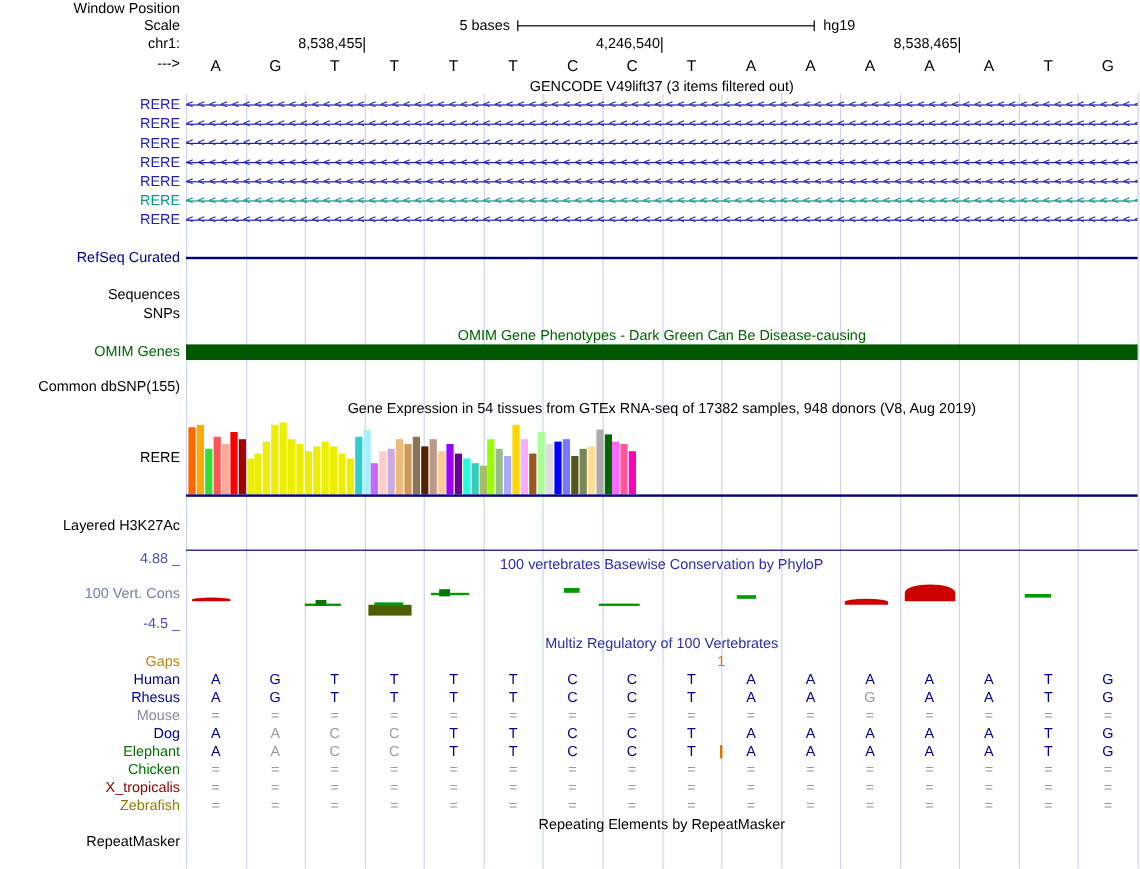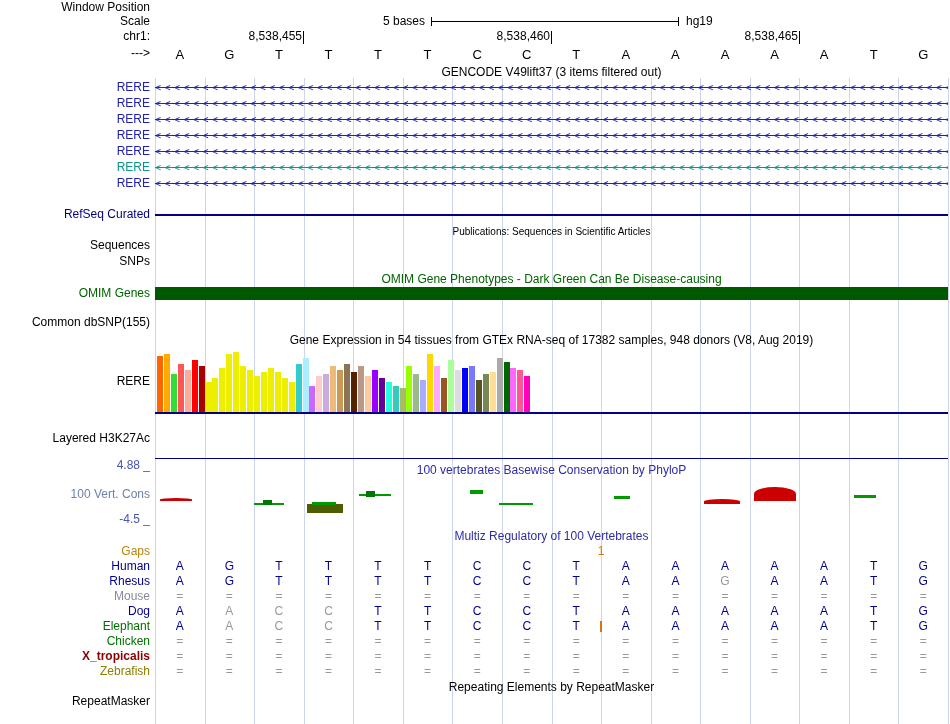--- a/index.html
+++ b/index.html
@@ -69,21 +69,21 @@
   <div class="left-label" style="top:15px">Scale</div>
   <div class="scale-text">5 bases</div>
   <div class="scale-line" style="left:431px;top:21px;width:248px"></div>
   <div class="scale-tick" style="left:431px;top:17px"></div>
   <div class="scale-tick" style="left:678px;top:17px"></div>
   <div class="assembly-tag">hg19</div>
 
   <div class="left-label" style="top:30px">chr1:</div>
   <div class="pos-label" style="left:232px;top:30px">8,538,455</div>
   <div class="tick" style="left:303px;top:31px"></div>
-  <div class="pos-label" style="left:480px;top:30px">8,538,460</div>
+  <div class="pos-label" style="left:480px;top:30px">4,246,540</div>
   <div class="tick" style="left:551px;top:31px"></div>
   <div class="pos-label" style="left:728px;top:30px">8,538,465</div>
   <div class="tick" style="left:799px;top:31px"></div>
 
   <div class="left-label" style="top:47px">---&gt;</div>
   <div class="base-row">
       <div class="base-cell" style="left: 179.781px;">A</div>
       <div class="base-cell" style="left: 229.344px;">G</div>
       <div class="base-cell" style="left: 278.906px;">T</div>
       <div class="base-cell" style="left: 328.469px;">T</div>
@@ -136,21 +136,20 @@
       <div class="left-label" style="top: 177px; color: rgb(34, 34, 170);">RERE</div>
       <div class="gene-row" style="top: 177px; color: rgb(34, 34, 170);">
         <div class="gene-axis"></div>
         <div class="chevrons">&lt;&lt;&lt;&lt;&lt;&lt;&lt;&lt;&lt;&lt;&lt;&lt;&lt;&lt;&lt;&lt;&lt;&lt;&lt;&lt;&lt;&lt;&lt;&lt;&lt;&lt;&lt;&lt;&lt;&lt;&lt;&lt;&lt;&lt;&lt;&lt;&lt;&lt;&lt;&lt;&lt;&lt;&lt;&lt;&lt;&lt;&lt;&lt;&lt;&lt;&lt;&lt;&lt;&lt;&lt;&lt;&lt;&lt;&lt;&lt;&lt;&lt;&lt;&lt;&lt;&lt;&lt;&lt;&lt;&lt;&lt;&lt;&lt;&lt;&lt;&lt;&lt;&lt;&lt;&lt;&lt;&lt;&lt;&lt;&lt;&lt;&lt;&lt;&lt;&lt;&lt;&lt;&lt;&lt;&lt;&lt;&lt;&lt;&lt;&lt;&lt;&lt;&lt;&lt;&lt;&lt;&lt;&lt;&lt;&lt;</div>
       </div>
     </div>
 
   <div class="left-label" style="top:208px;color:#000080">RefSeq Curated</div>
   <div class="hline" style="top:214px;height:2px;background:#000080"></div>
 
-  <div class="track-title small" style="top:225px">Publications: Sequences in Scientific Articles</div>
   <div class="left-label" style="top:239px">Sequences</div>
   <div class="left-label" style="top:255px">SNPs</div>
 
   <div class="track-title" style="top:273px;color:#006400">OMIM Gene Phenotypes - Dark Green Can Be Disease-causing</div>
   <div class="left-label" style="top:287px;color:#006400">OMIM Genes</div>
   <div class="hline" style="top:287px;height:13px;background:#005800"></div>
 
   <div class="left-label" style="top:316px">Common dbSNP(155)</div>
 
   <div class="track-title" style="top:334px">Gene Expression in 54 tissues from GTEx RNA-seq of 17382 samples, 948 donors (V8, Aug 2019)</div>
@@ -350,21 +349,21 @@
         <div class="mz-cell gray" style="left: 526.719px;">=</div>
         <div class="mz-cell gray" style="left: 576.281px;">=</div>
         <div class="mz-cell gray" style="left: 625.844px;">=</div>
         <div class="mz-cell gray" style="left: 675.406px;">=</div>
         <div class="mz-cell gray" style="left: 724.969px;">=</div>
         <div class="mz-cell gray" style="left: 774.531px;">=</div>
         <div class="mz-cell gray" style="left: 824.094px;">=</div>
         <div class="mz-cell gray" style="left: 873.656px;">=</div>
         <div class="mz-cell gray" style="left: 923.219px;">=</div>
       </div>
-      <div class="left-label" style="top: 650px; color: rgb(139, 0, 0); font-weight: bold;">X_tropicalis</div>
+      <div class="left-label" style="top: 650px; color: rgb(139, 0, 0);">X_tropicalis</div>
       <div class="multiz-row" style="top: 649px;">
         <div class="mz-cell gray" style="left: 179.781px;">=</div>
         <div class="mz-cell gray" style="left: 229.344px;">=</div>
         <div class="mz-cell gray" style="left: 278.906px;">=</div>
         <div class="mz-cell gray" style="left: 328.469px;">=</div>
         <div class="mz-cell gray" style="left: 378.031px;">=</div>
         <div class="mz-cell gray" style="left: 427.594px;">=</div>
         <div class="mz-cell gray" style="left: 477.156px;">=</div>
         <div class="mz-cell gray" style="left: 526.719px;">=</div>
         <div class="mz-cell gray" style="left: 576.281px;">=</div>

